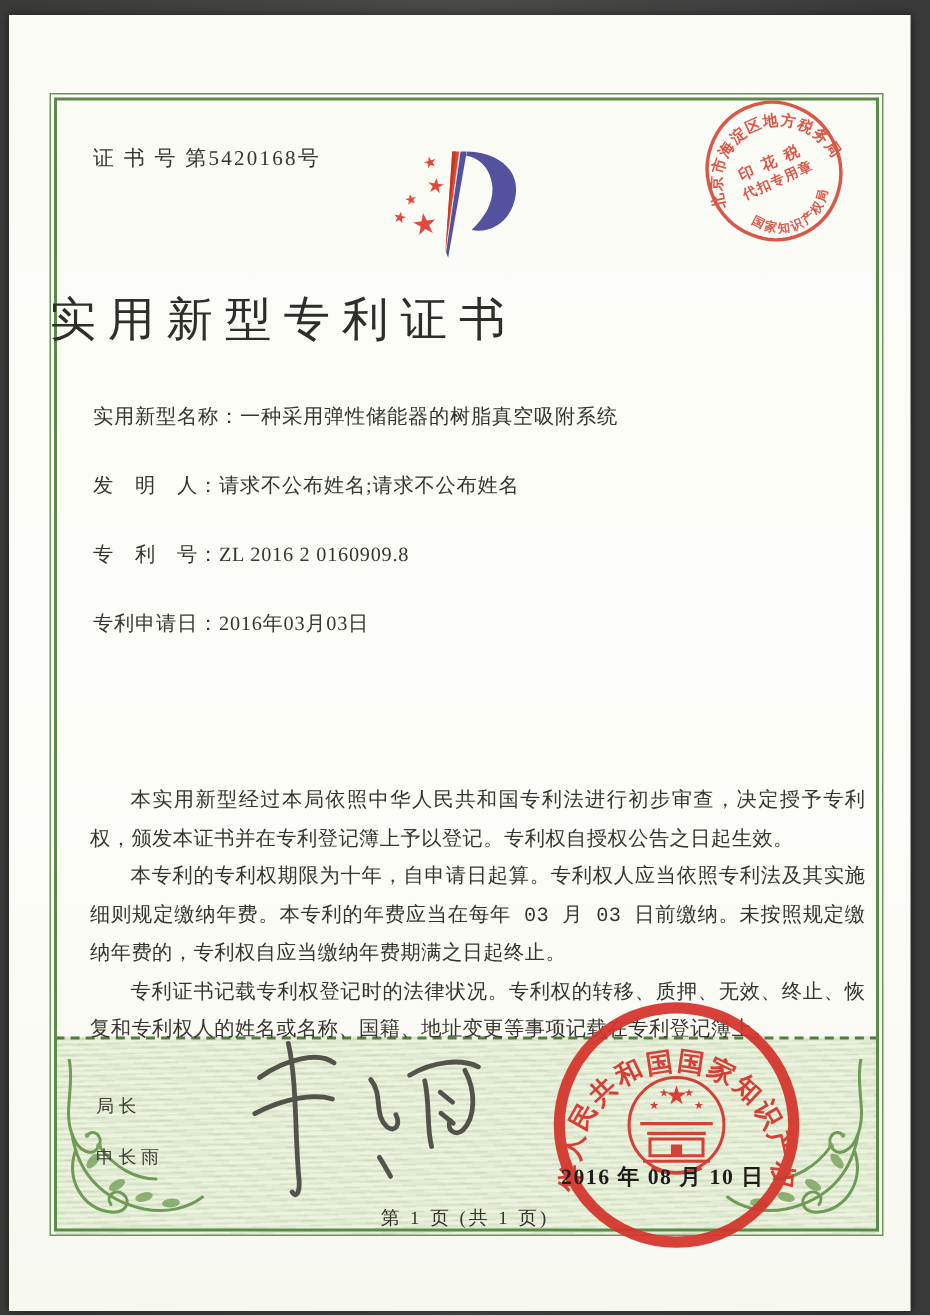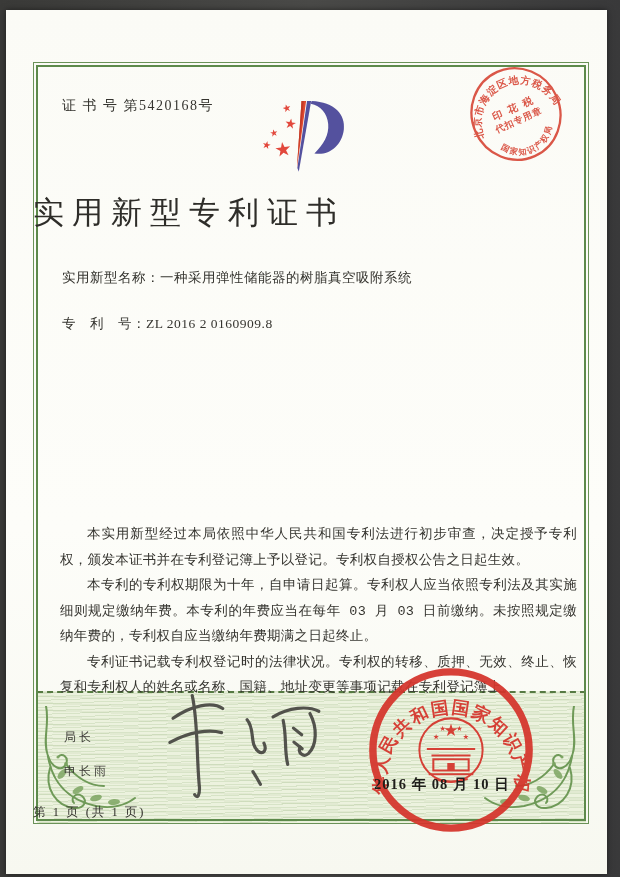--- a/index.html
+++ b/index.html
@@ -22,21 +22,21 @@
   #title{left:33px;top:192px;width:554px;font-size:31px;letter-spacing:8px;color:#2e2d29;}
   #fields{left:62px;top:269px;width:480px;font-size:13.5px;line-height:18px;}
   #fields .fline{margin-bottom:28px;letter-spacing:.5px;white-space:nowrap;}
   #body{left:60px;top:522px;width:517px;font-size:13.5px;line-height:25.5px;text-align:justify;letter-spacing:.3px;font-family:Liberation Mono, monospace;}
   #body p{margin:0;text-indent:2em;}
   #officer{left:64px;top:720px;font-size:12px;line-height:34px;letter-spacing:3px;color:#3c3b36;z-index:6;}
   #signature{left:148px;top:686px;width:185px;height:118px;z-index:6;}
   #seal{left:358px;top:657px;width:186px;height:186px;z-index:6;opacity:.93;}
   #seal-date{left:374px;top:775px;font-size:14.5px;letter-spacing:1px;color:#1e1d1a;z-index:8;font-weight:600;text-align:center;}
   #stamp{left:468px;top:64px;width:96px;height:100px;z-index:6;transform:rotate(-24deg);opacity:.92;}
-  #footer{left:33px;top:804px;width:554px;text-align:left;font-size:12.5px;letter-spacing:2px;z-index:7;color:#33322d;}
+  #footer{left:33px;top:804px;width:554px;text-align:center;font-size:12.5px;letter-spacing:2px;z-index:7;color:#33322d;}
   .orn{position:absolute;width:100px;height:114px;z-index:4;}
   #orn-left{left:38px;top:706px;}
   #orn-right{left:482px;top:706px;transform:scaleX(-1);}
   svg{display:block;}
   .seal-arc-text{font-family:"Liberation Serif","DejaVu Serif",serif;font-weight:bold;}
 </style>
 </head>
 <body>
 
 <div id="scan">
@@ -111,21 +111,23 @@
     <text x="50" y="62" text-anchor="middle" class="seal-arc-text" font-size="9.5" fill="#d84a3a" letter-spacing="1">代扣专用章</text>
     <text class="seal-arc-text" font-size="8.5" fill="#d84a3a" letter-spacing="1.5">
       <textPath href="#stampBot" startOffset="50%" text-anchor="middle">国家知识产权局</textPath>
     </text>
   </svg>
 
   <div id="title" class="content">实用新型专利证书</div>
 
   <div id="fields" class="content">
     <div class="fline">实用新型名称：一种采用弹性储能器的树脂真空吸附系统</div>
+    <div class="fline">发　明　人：请求不公布姓名;请求不公布姓名</div>
     <div class="fline">专　利　号：ZL 2016 2 0160909.8</div>
+    <div class="fline">专利申请日：2016年03月03日</div>
   </div>
 
   <div id="body" class="content">
     <p>本实用新型经过本局依照中华人民共和国专利法进行初步审查，决定授予专利权，颁发本证书并在专利登记簿上予以登记。专利权自授权公告之日起生效。</p>
     <p>本专利的专利权期限为十年，自申请日起算。专利权人应当依照专利法及其实施细则规定缴纳年费。本专利的年费应当在每年 03 月 03 日前缴纳。未按照规定缴纳年费的，专利权自应当缴纳年费期满之日起终止。</p>
     <p>专利证书记载专利权登记时的法律状况。专利权的转移、质押、无效、终止、恢复和专利权人的姓名或名称、国籍、地址变更等事项记载在专利登记簿上。</p>
   </div>
 
   <div id="officer" class="content">
     <div>局长</div>

